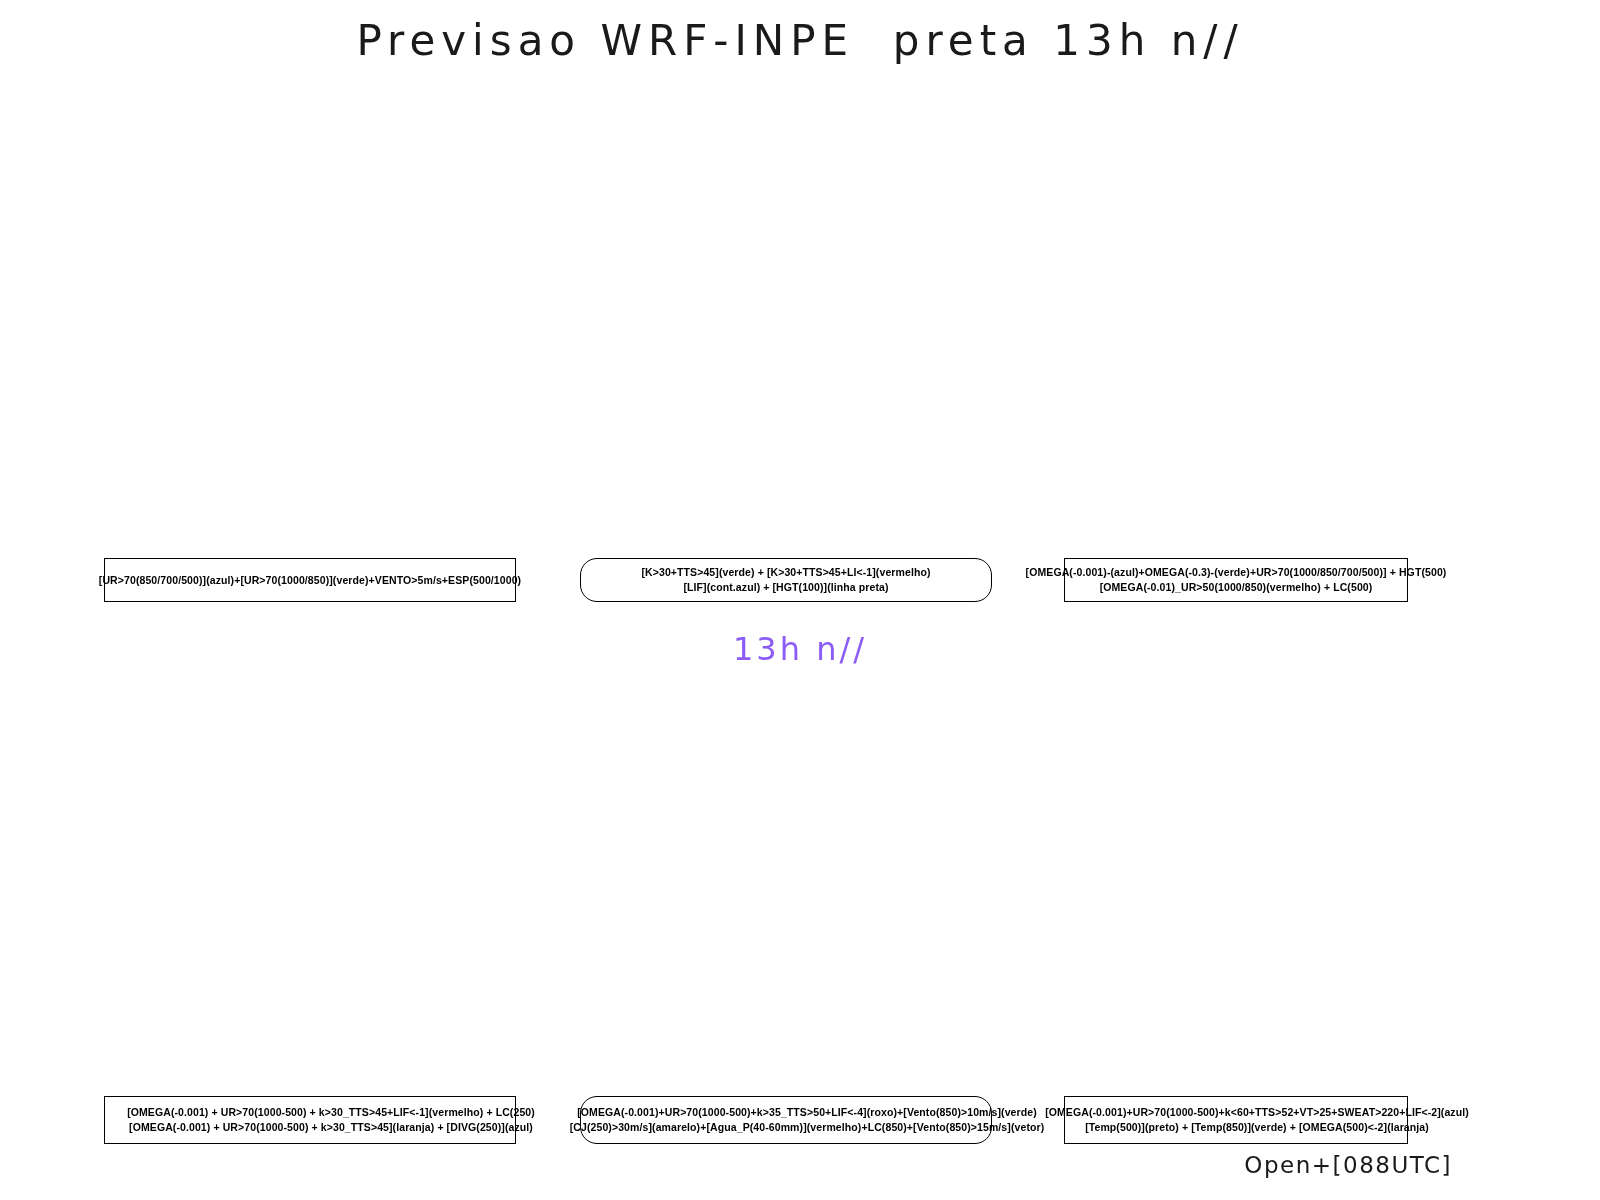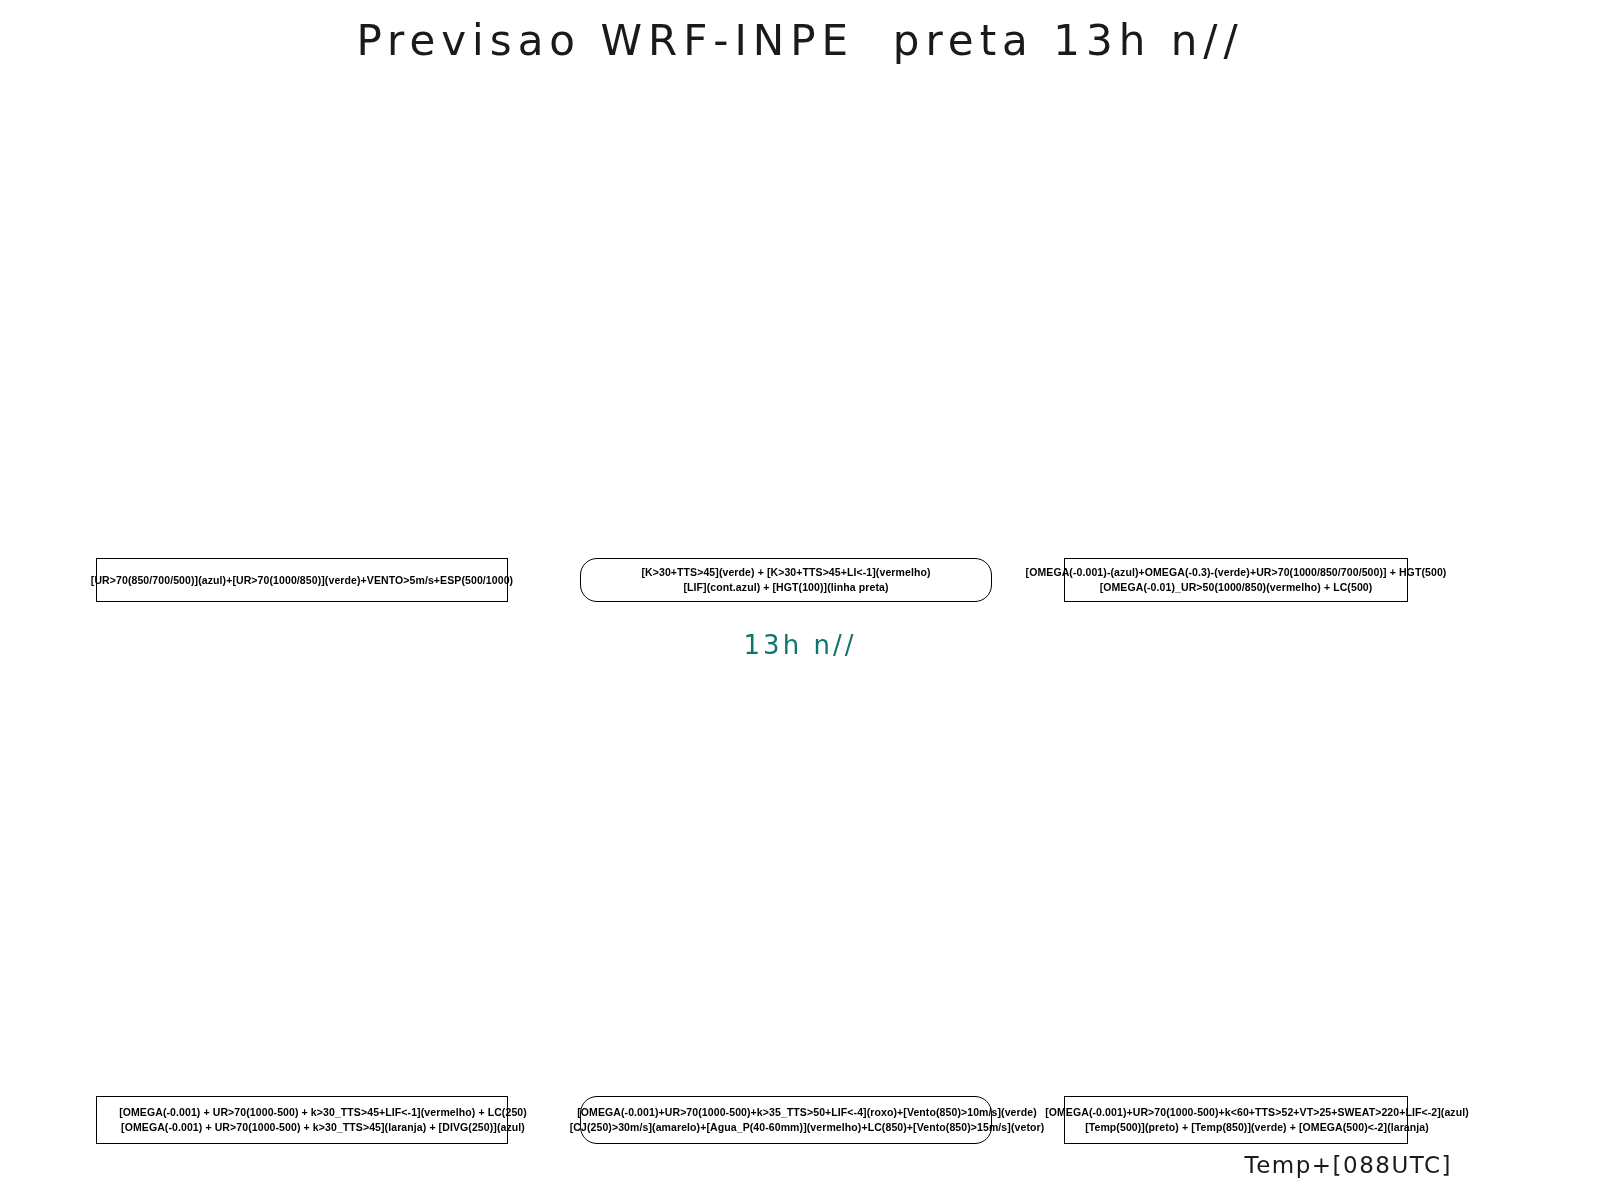--- a/index.html
+++ b/index.html
@@ -32,23 +32,23 @@
   }
 
   
   .mid-caption {
     position: absolute;
     top: 630px;
     left: 0;
     width: 1600px;
     text-align: center;
     font-family: "DejaVu Sans", sans-serif;
-    font-size: 26px;
+    font-size: 32px;
     letter-spacing: 3px;
-    color: #0f766e;
+    color: #8b5cf6;
     white-space: pre;
   }
 
   
   .footer-stamp {
     position: absolute;
     top: 1152px;
     right: 148px;
     font-family: "DejaVu Sans", sans-serif;
     font-size: 23px;
@@ -77,21 +77,21 @@
     letter-spacing: 0.1px;
     white-space: nowrap;
     color: #000000;
     text-align: center;
   }
 
   
   .lb-r1 { top: 558px; height: 44px; }
   .lb-r2 { top: 1096px; height: 48px; padding-left: 48px; }
 
-  .lb-c1 { left: 96px;  width: 412px; }
+  .lb-c1 { left: 104px;  width: 412px; }
   .lb-c2 { left: 580px; width: 412px; border-radius: 17px; }
   .lb-c3 { left: 1064px; width: 344px; }
 
   
   .panel {
     position: absolute;
     background: #ffffff;
   }
 </style>
 </head>
@@ -130,13 +130,13 @@
 <div class="legend-box lb-r2 lb-c2">
   <div class="legend-line">[OMEGA(-0.001)+UR&gt;70(1000-500)+k&gt;35_TTS&gt;50+LIF&lt;-4](roxo)+[Vento(850)&gt;10m/s](verde)</div>
   <div class="legend-line">[CJ(250)&gt;30m/s](amarelo)+[Agua_P(40-60mm)](vermelho)+LC(850)+[Vento(850)&gt;15m/s](vetor)</div>
 </div>
 
 <div class="legend-box lb-r2 lb-c3">
   <div class="legend-line">[OMEGA(-0.001)+UR&gt;70(1000-500)+k&lt;60+TTS&gt;52+VT&gt;25+SWEAT&gt;220+LIF&lt;-2](azul)</div>
   <div class="legend-line">[Temp(500)](preto)  +  [Temp(850)](verde)  +  [OMEGA(500)&lt;-2](laranja)</div>
 </div>
 
-<div class="footer-stamp">Temp+[088UTC]</div>
+<div class="footer-stamp">Open+[088UTC]</div>
 
 </body></html>

